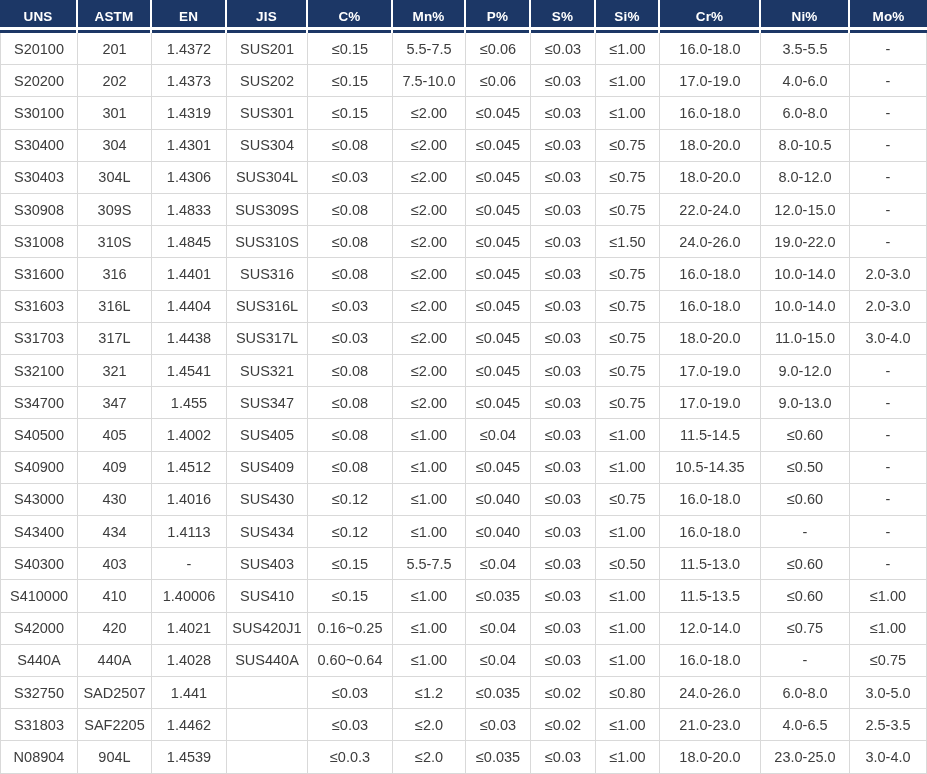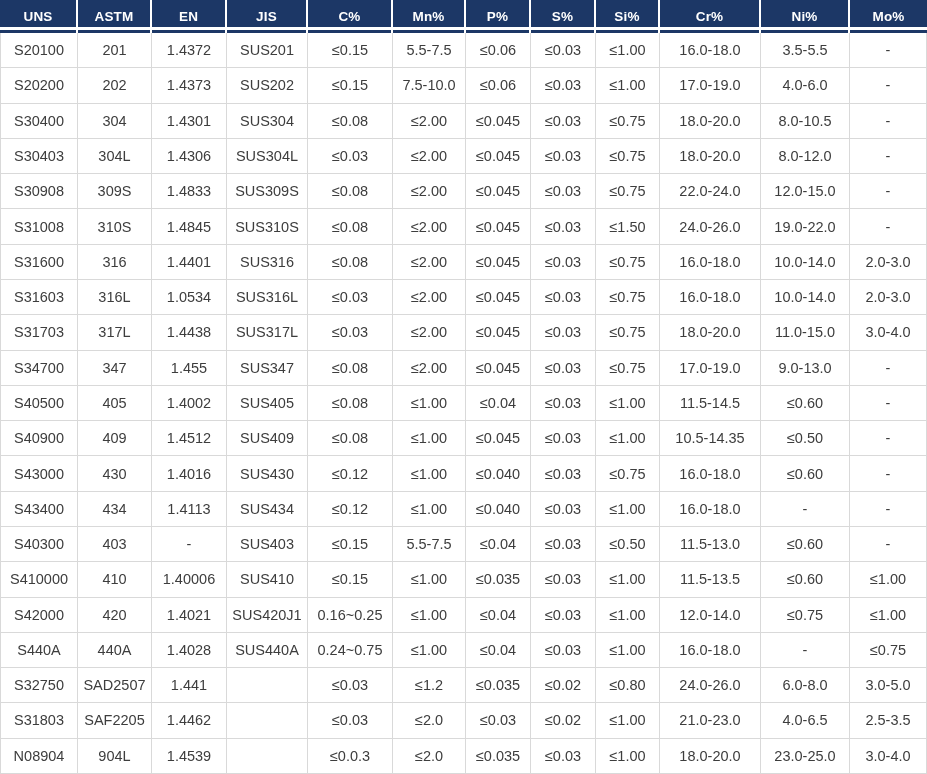--- a/index.html
+++ b/index.html
@@ -113,20 +113,34 @@
         <td>≤0.15</td>
         <td>7.5-10.0</td>
         <td>≤0.06</td>
         <td>≤0.03</td>
         <td>≤1.00</td>
         <td>17.0-19.0</td>
         <td>4.0-6.0</td>
         <td>-</td>
       </tr>
       <tr>
+        <td>S30100</td>
+        <td>301</td>
+        <td>1.4319</td>
+        <td>SUS301</td>
+        <td>≤0.15</td>
+        <td>≤2.00</td>
+        <td>≤0.045</td>
+        <td>≤0.03</td>
+        <td>≤1.00</td>
+        <td>16.0-18.0</td>
+        <td>6.0-8.0</td>
+        <td>-</td>
+      </tr>
+      <tr>
         <td>S30400</td>
         <td>304</td>
         <td>1.4301</td>
         <td>SUS304</td>
         <td>≤0.08</td>
         <td>≤2.00</td>
         <td>≤0.045</td>
         <td>≤0.03</td>
         <td>≤0.75</td>
         <td>18.0-20.0</td>
@@ -185,21 +199,21 @@
         <td>≤0.045</td>
         <td>≤0.03</td>
         <td>≤0.75</td>
         <td>16.0-18.0</td>
         <td>10.0-14.0</td>
         <td>2.0-3.0</td>
       </tr>
       <tr>
         <td>S31603</td>
         <td>316L</td>
-        <td>1.0534</td>
+        <td>1.4404</td>
         <td>SUS316L</td>
         <td>≤0.03</td>
         <td>≤2.00</td>
         <td>≤0.045</td>
         <td>≤0.03</td>
         <td>≤0.75</td>
         <td>16.0-18.0</td>
         <td>10.0-14.0</td>
         <td>2.0-3.0</td>
       </tr>
@@ -209,20 +223,34 @@
         <td>1.4438</td>
         <td>SUS317L</td>
         <td>≤0.03</td>
         <td>≤2.00</td>
         <td>≤0.045</td>
         <td>≤0.03</td>
         <td>≤0.75</td>
         <td>18.0-20.0</td>
         <td>11.0-15.0</td>
         <td>3.0-4.0</td>
+      </tr>
+      <tr>
+        <td>S32100</td>
+        <td>321</td>
+        <td>1.4541</td>
+        <td>SUS321</td>
+        <td>≤0.08</td>
+        <td>≤2.00</td>
+        <td>≤0.045</td>
+        <td>≤0.03</td>
+        <td>≤0.75</td>
+        <td>17.0-19.0</td>
+        <td>9.0-12.0</td>
+        <td>-</td>
       </tr>
       <tr>
         <td>S34700</td>
         <td>347</td>
         <td>1.455</td>
         <td>SUS347</td>
         <td>≤0.08</td>
         <td>≤2.00</td>
         <td>≤0.045</td>
         <td>≤0.03</td>
@@ -327,21 +355,21 @@
         <td>≤1.00</td>
         <td>12.0-14.0</td>
         <td>≤0.75</td>
         <td>≤1.00</td>
       </tr>
       <tr>
         <td>S440A</td>
         <td>440A</td>
         <td>1.4028</td>
         <td>SUS440A</td>
-        <td>0.24~0.75</td>
+        <td>0.60~0.64</td>
         <td>≤1.00</td>
         <td>≤0.04</td>
         <td>≤0.03</td>
         <td>≤1.00</td>
         <td>16.0-18.0</td>
         <td>-</td>
         <td>≤0.75</td>
       </tr>
       <tr>
         <td>S32750</td>

